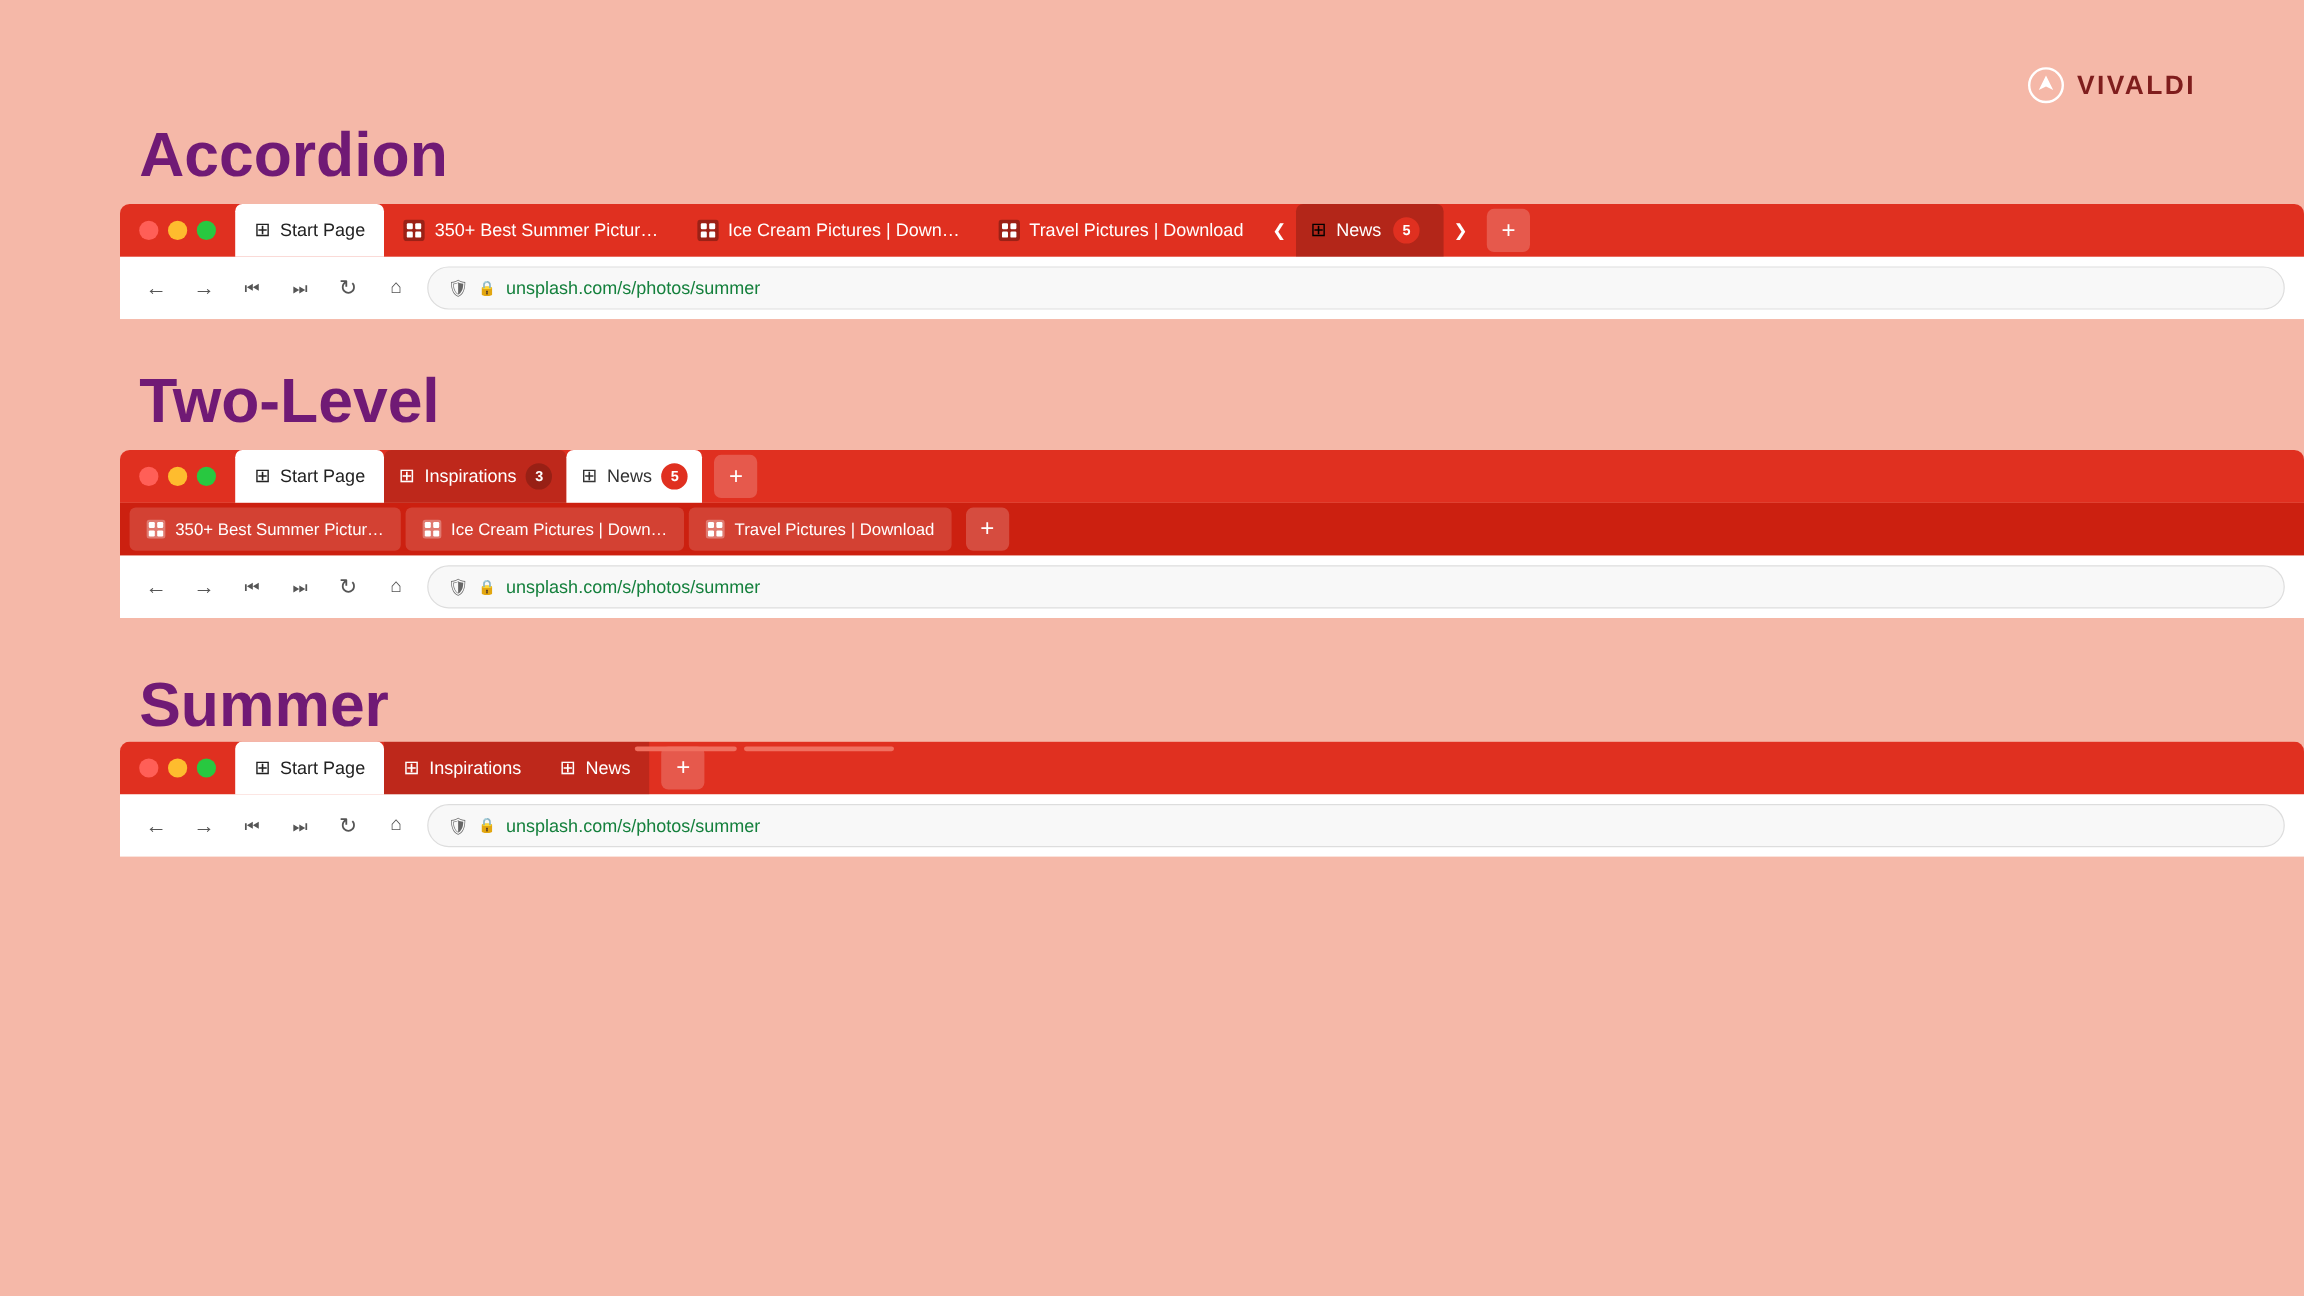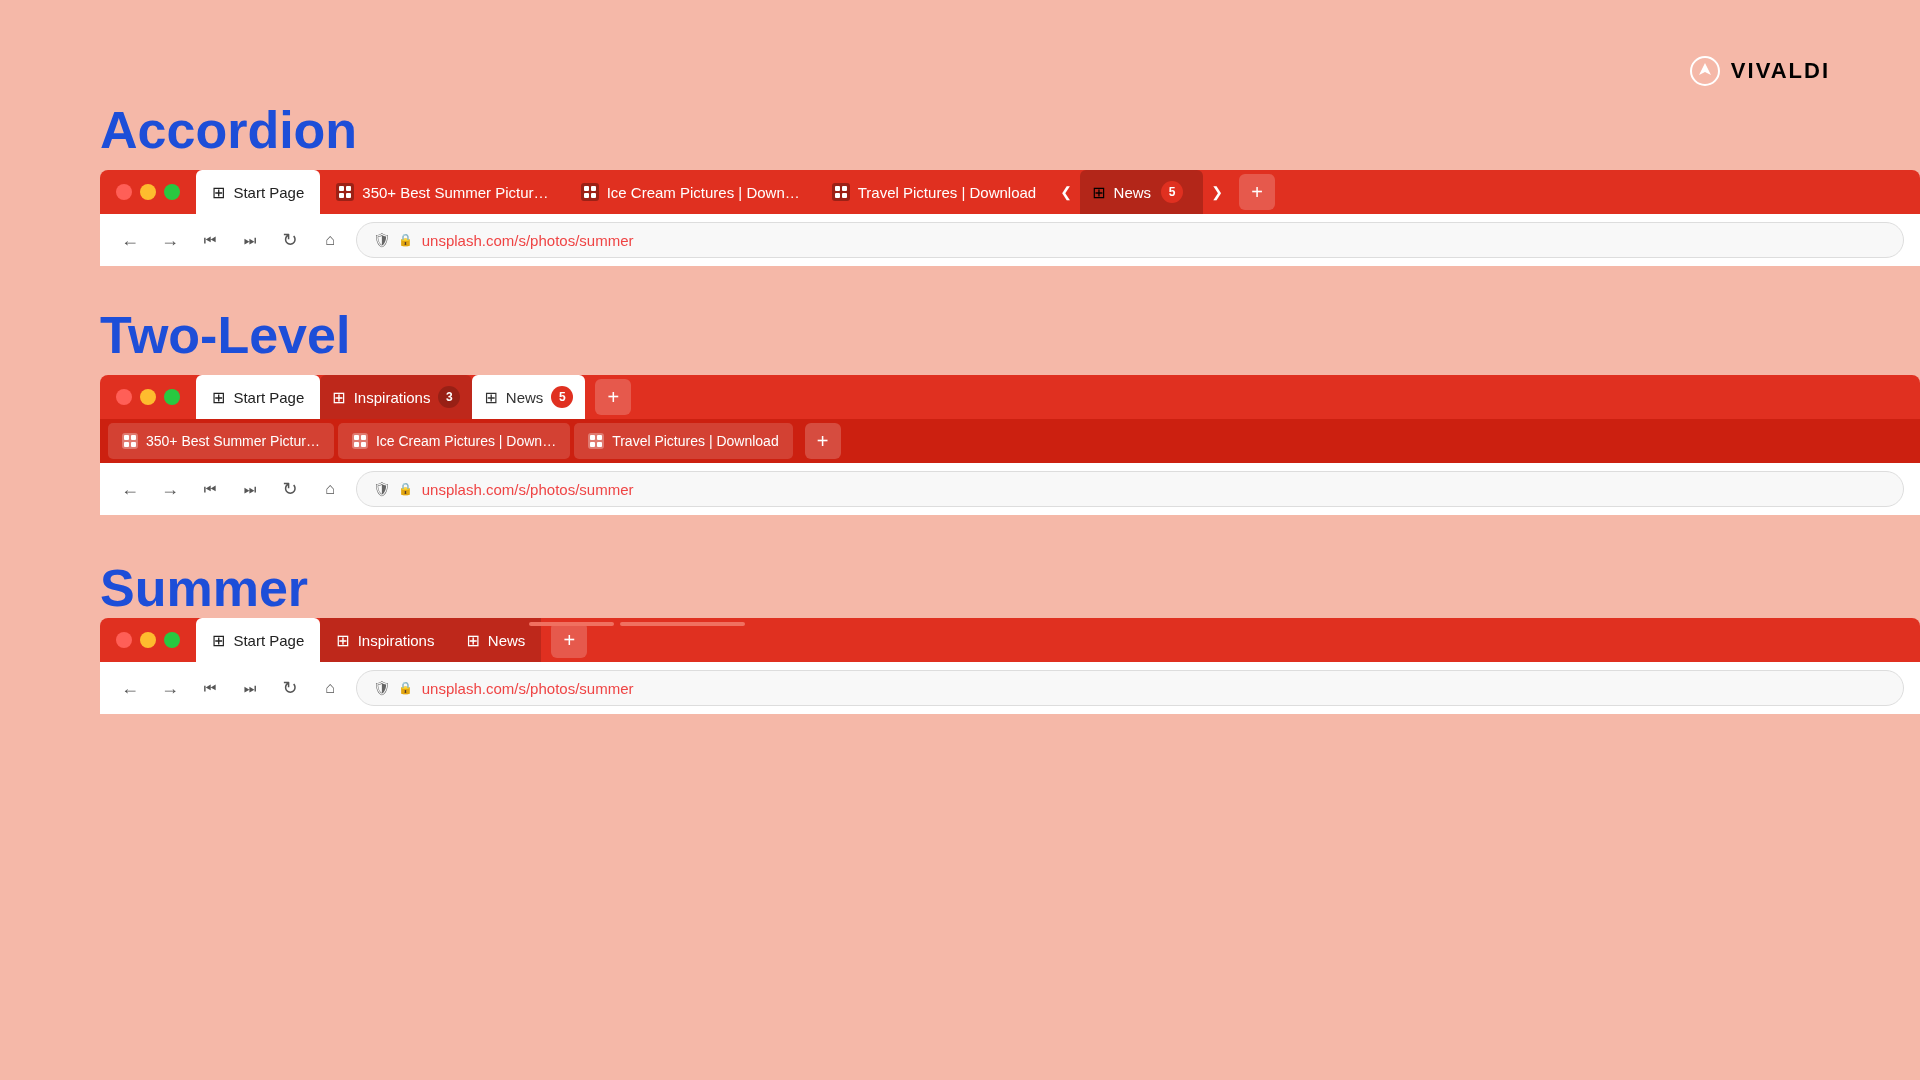--- a/index.html
+++ b/index.html
@@ -11,40 +11,40 @@
       height: 1080px;
       position: relative;
       overflow: hidden;
     }
 
     
     .vivaldi-logo {
       position: absolute;
       top: 55px;
       right: 90px;
-      color: #000000;
+      color: #7f1d1d;
       font-size: 22px;
       font-weight: 600;
       letter-spacing: 2px;
       display: flex;
       align-items: center;
       gap: 10px;
     }
     .vivaldi-logo svg {
       width: 32px;
       height: 32px;
     }
 
     
     .section-title {
       position: absolute;
-      color: #1d4ed8;
+      color: #701a75;
       font-size: 52px;
       font-weight: 600;
-      left: 100px;
+      left: 116px;
     }
 
     .title-accordion { top: 100px; }
     .title-two-level { top: 305px; }
     .title-compact { top: 558px; }
 
     
     .browser {
       position: absolute;
       left: 100px;
@@ -184,21 +184,21 @@
       border-radius: 18px;
       display: flex;
       align-items: center;
       padding: 0 16px;
       gap: 8px;
       background: #f8f8f8;
     }
 
     .url-text {
       font-size: 15px;
-      color: #ef4444;
+      color: #15803d;
       flex: 1;
     }
 
     .shield-icon {
       color: #666;
       font-size: 14px;
     }
 
     .lock-icon {
       color: #666;

